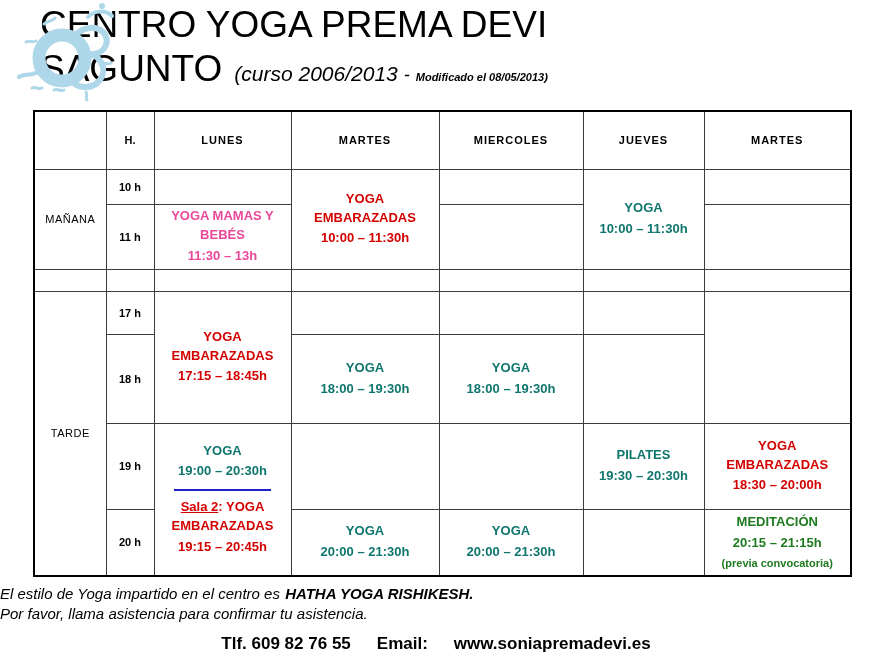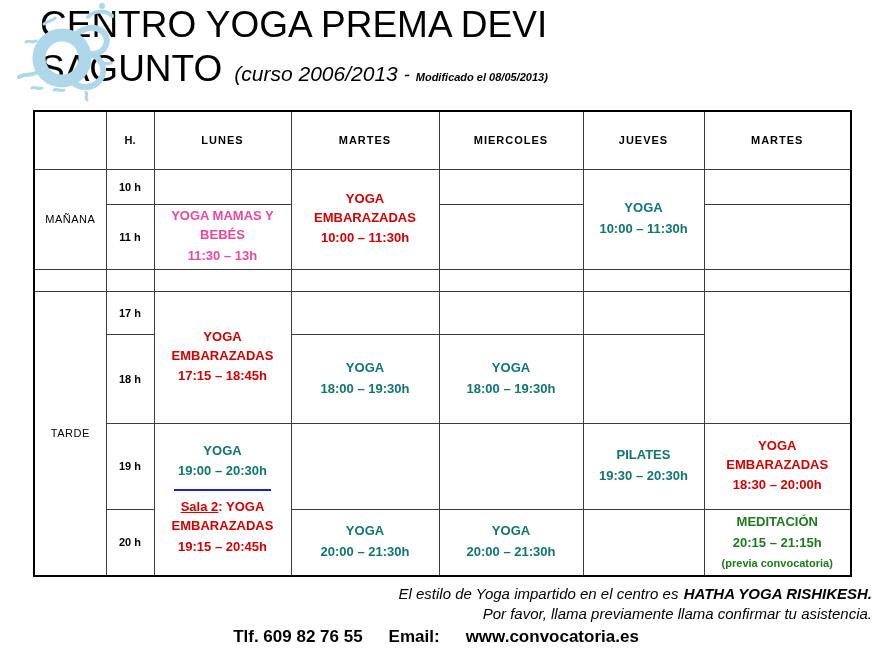--- a/index.html
+++ b/index.html
@@ -67,25 +67,25 @@
   .txt-purple { color: #0f766e; }
   .txt-green  { color: #1f7a1f; }
 
   .cell-divider {
     border-top: 2px solid #1f1fcc;
     width: 72%; margin: 8px auto 7px auto;
   }
   .sala-label { text-decoration: underline; }
 
   
-  .page-footer { margin-top: 7px; text-align: right; }
+  .page-footer { margin-top: 7px; text-align: left; }
   .foot-line1, .foot-line2 { font-size: 15px; font-style: italic; line-height: 1.3; }
   .foot-bold { font-weight: bold; margin-left: 0.35em; }
   .contact-line {
-    margin-top: 4px; font-size: 17px; font-weight: bold;
+    margin-top: 11px; font-size: 17px; font-weight: bold;
     display: flex; justify-content: center; align-items: baseline; gap: 26px;
   }
   .email-group { display: flex; align-items: baseline; gap: 20px; }
   .email-link { color: #0f9e96; text-decoration: underline; cursor: pointer; }
 </style>
 </head>
 <body>
 
 <div class="page-header">
   <svg class="logo" viewBox="0 0 112 100">
@@ -260,21 +260,21 @@
       </div>
     </td>
   </tr>
 </tbody>
   </table>
 
 <div class="page-footer">
   <div class="foot-line1">
     <span>El estilo de Yoga impartido en el centro es</span><span class="foot-bold">HATHA YOGA RISHIKESH.</span>
   </div>
-  <div class="foot-line2">Por favor, llama previamente llama confirmar tu asistencia.</div>
+  <div class="foot-line2">Por favor, llama asistencia para confirmar tu asistencia.</div>
   <div class="contact-line">
     <span>Tlf. 609 82 76 55</span>
     <span class="email-group">
       <span>Email:</span>
     </span>
-    <span>www.convocatoria.es</span>
+    <span>www.soniapremadevi.es</span>
   </div>
 </div>
 
 </body></html>

